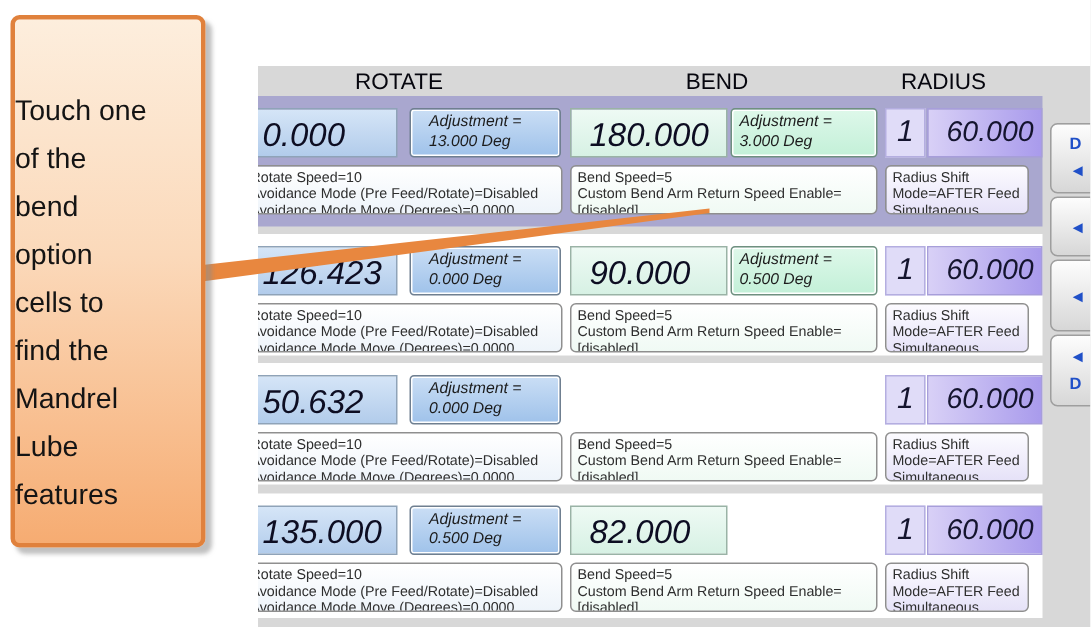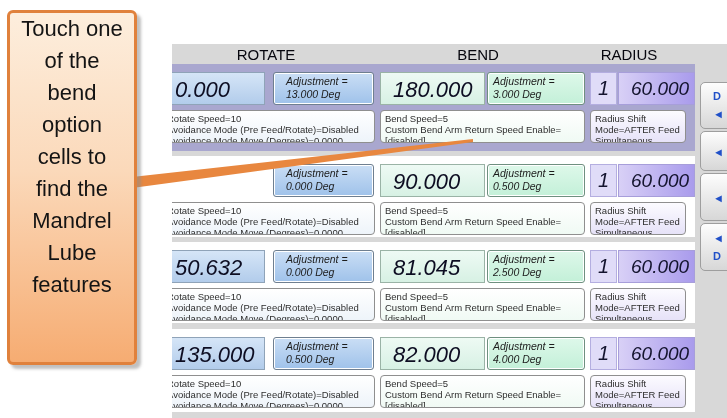--- a/index.html
+++ b/index.html
@@ -41,21 +41,21 @@
   
   .side-btn { position:absolute; left:528px; width:46px; background:linear-gradient(180deg,#fdfdfd,#d7d7d7);
               border:1px solid #9e9e9e; border-radius:5px; }
   .side-btn .frag { position:absolute; left:12px; color:#2050c8; font-size:11px; font-weight:bold; line-height:12px; }
 
   
   .callout { position:absolute; left:7px; top:10px; width:130px; height:355px; z-index:10;
              background:linear-gradient(180deg,#fdeedd 0%, #fbd9ba 45%, #f6ac72 100%);
              border:3px solid #e0813c; border-radius:6px;
              box-shadow:4px 4px 3px rgba(140,140,140,0.55); }
-  .callout-text { text-align:center; font-size:22px; line-height:32px;
+  .callout-text { margin-top:46px; font-size:19px; line-height:32px;
                   color:#141414; white-space:pre-line; }
 
   .arrow-svg { position:absolute; left:0; top:0; z-index:5; pointer-events:none; }
 </style>
 </head>
 <body>
 
 <div id="stage">
 
   <div class="panel">
@@ -82,20 +82,21 @@
         <div>[disabled]</div>
       </div>
       <div class="info-box radius-info">
         <div>Radius Shift</div>
         <div>Mode=AFTER Feed</div>
         <div>Simultaneous</div>
       </div>
     </div>
 
     <div class="prog-row" style="top:112px; height:81px;">
+      <div class="cell value-cell rotate-val">126.423</div>
       <div class="cell adj-box rotate-adj">Adjustment = 0.000 Deg</div>
       <div class="cell value-cell bend-val">90.000</div>
       <div class="cell adj-box bend-adj">Adjustment = 0.500 Deg</div>
       <div class="cell radius-num">1</div>
       <div class="cell radius-val">60.000</div>
       <div class="info-box rotate-info">
         <div>Rotate Speed=10</div>
         <div>Avoidance Mode (Pre Feed/Rotate)=Disabled</div>
         <div>Avoidance Mode Move (Degrees)=0.0000</div>
       </div>
@@ -107,22 +108,20 @@
       <div class="info-box radius-info">
         <div>Radius Shift</div>
         <div>Mode=AFTER Feed</div>
         <div>Simultaneous</div>
       </div>
     </div>
 
     <div class="prog-row" style="top:198px; height:81px;">
       <div class="cell value-cell rotate-val">50.632</div>
       <div class="cell adj-box rotate-adj">Adjustment = 0.000 Deg</div>
-      <div class="cell value-cell bend-val">81.045</div>
-      <div class="cell adj-box bend-adj">Adjustment = 2.500 Deg</div>
       <div class="cell radius-num">1</div>
       <div class="cell radius-val">60.000</div>
       <div class="info-box rotate-info">
         <div>Rotate Speed=10</div>
         <div>Avoidance Mode (Pre Feed/Rotate)=Disabled</div>
         <div>Avoidance Mode Move (Degrees)=0.0000</div>
       </div>
       <div class="info-box bend-info">
         <div>Bend Speed=5</div>
         <div>Custom Bend Arm Return Speed Enable=</div>
@@ -132,21 +131,20 @@
         <div>Radius Shift</div>
         <div>Mode=AFTER Feed</div>
         <div>Simultaneous</div>
       </div>
     </div>
 
     <div class="prog-row" style="top:285px; height:83px;">
       <div class="cell value-cell rotate-val">135.000</div>
       <div class="cell adj-box rotate-adj">Adjustment = 0.500 Deg</div>
       <div class="cell value-cell bend-val">82.000</div>
-      <div class="cell adj-box bend-adj">Adjustment = 4.000 Deg</div>
       <div class="cell radius-num">1</div>
       <div class="cell radius-val">60.000</div>
       <div class="info-box rotate-info">
         <div>Rotate Speed=10</div>
         <div>Avoidance Mode (Pre Feed/Rotate)=Disabled</div>
         <div>Avoidance Mode Move (Degrees)=0.0000</div>
       </div>
       <div class="info-box bend-info">
         <div>Bend Speed=5</div>
         <div>Custom Bend Arm Return Speed Enable=</div>

